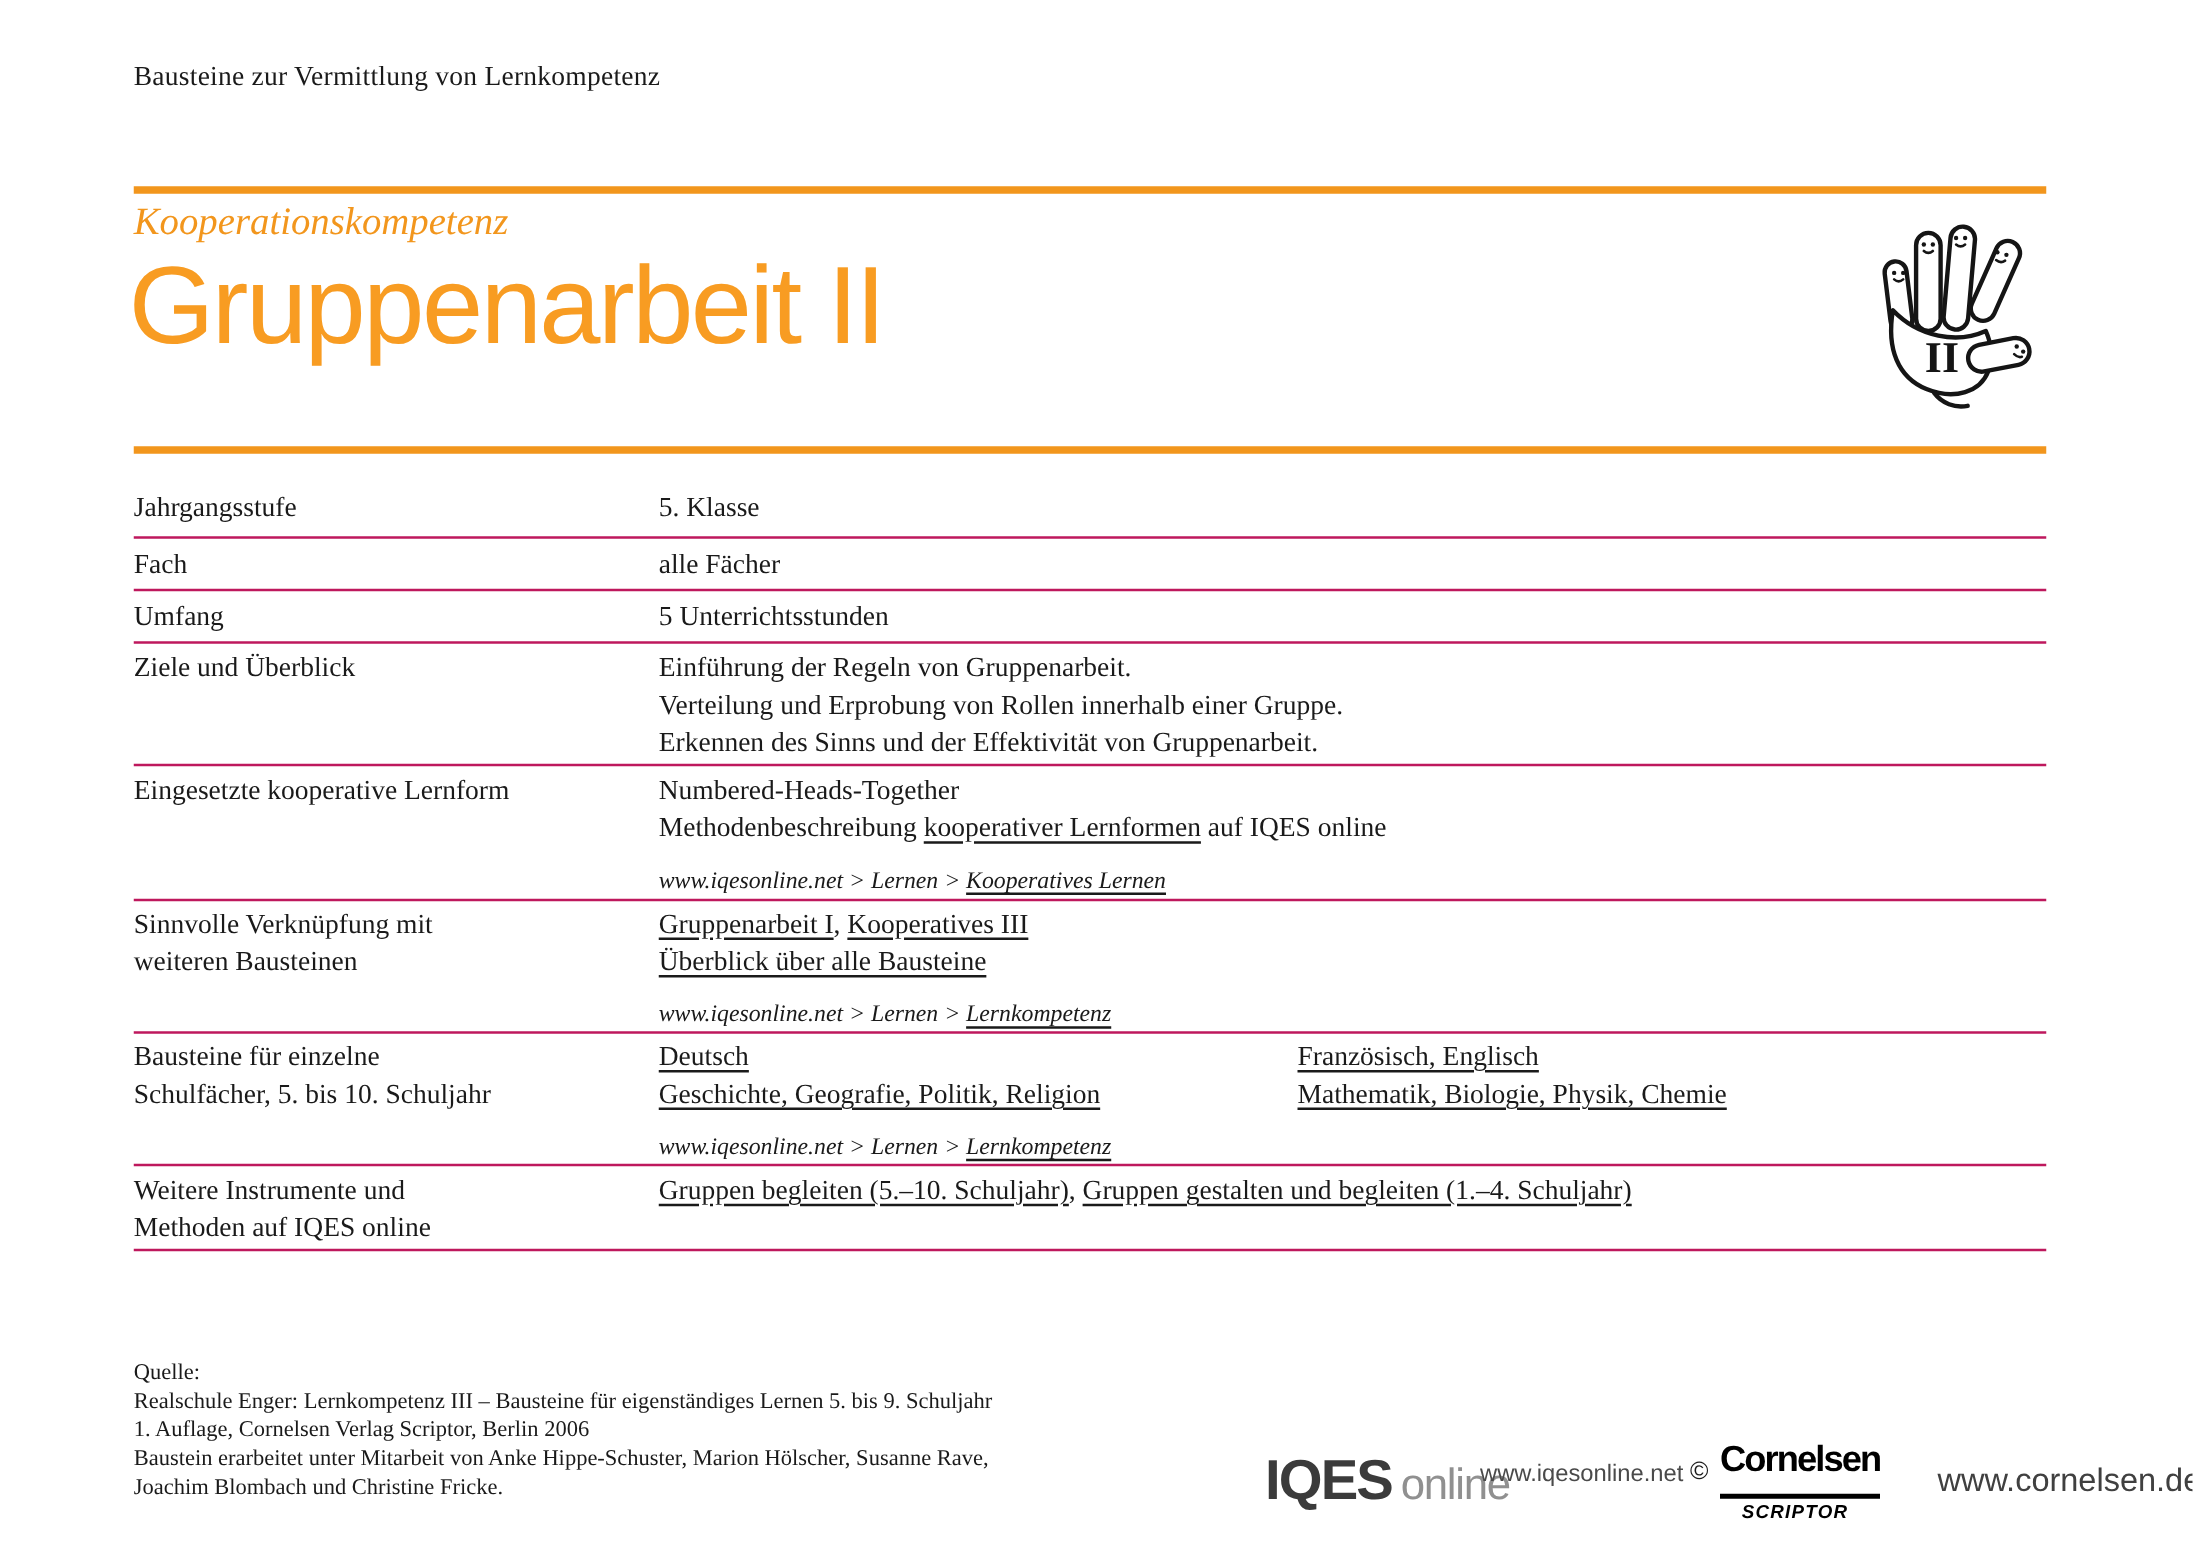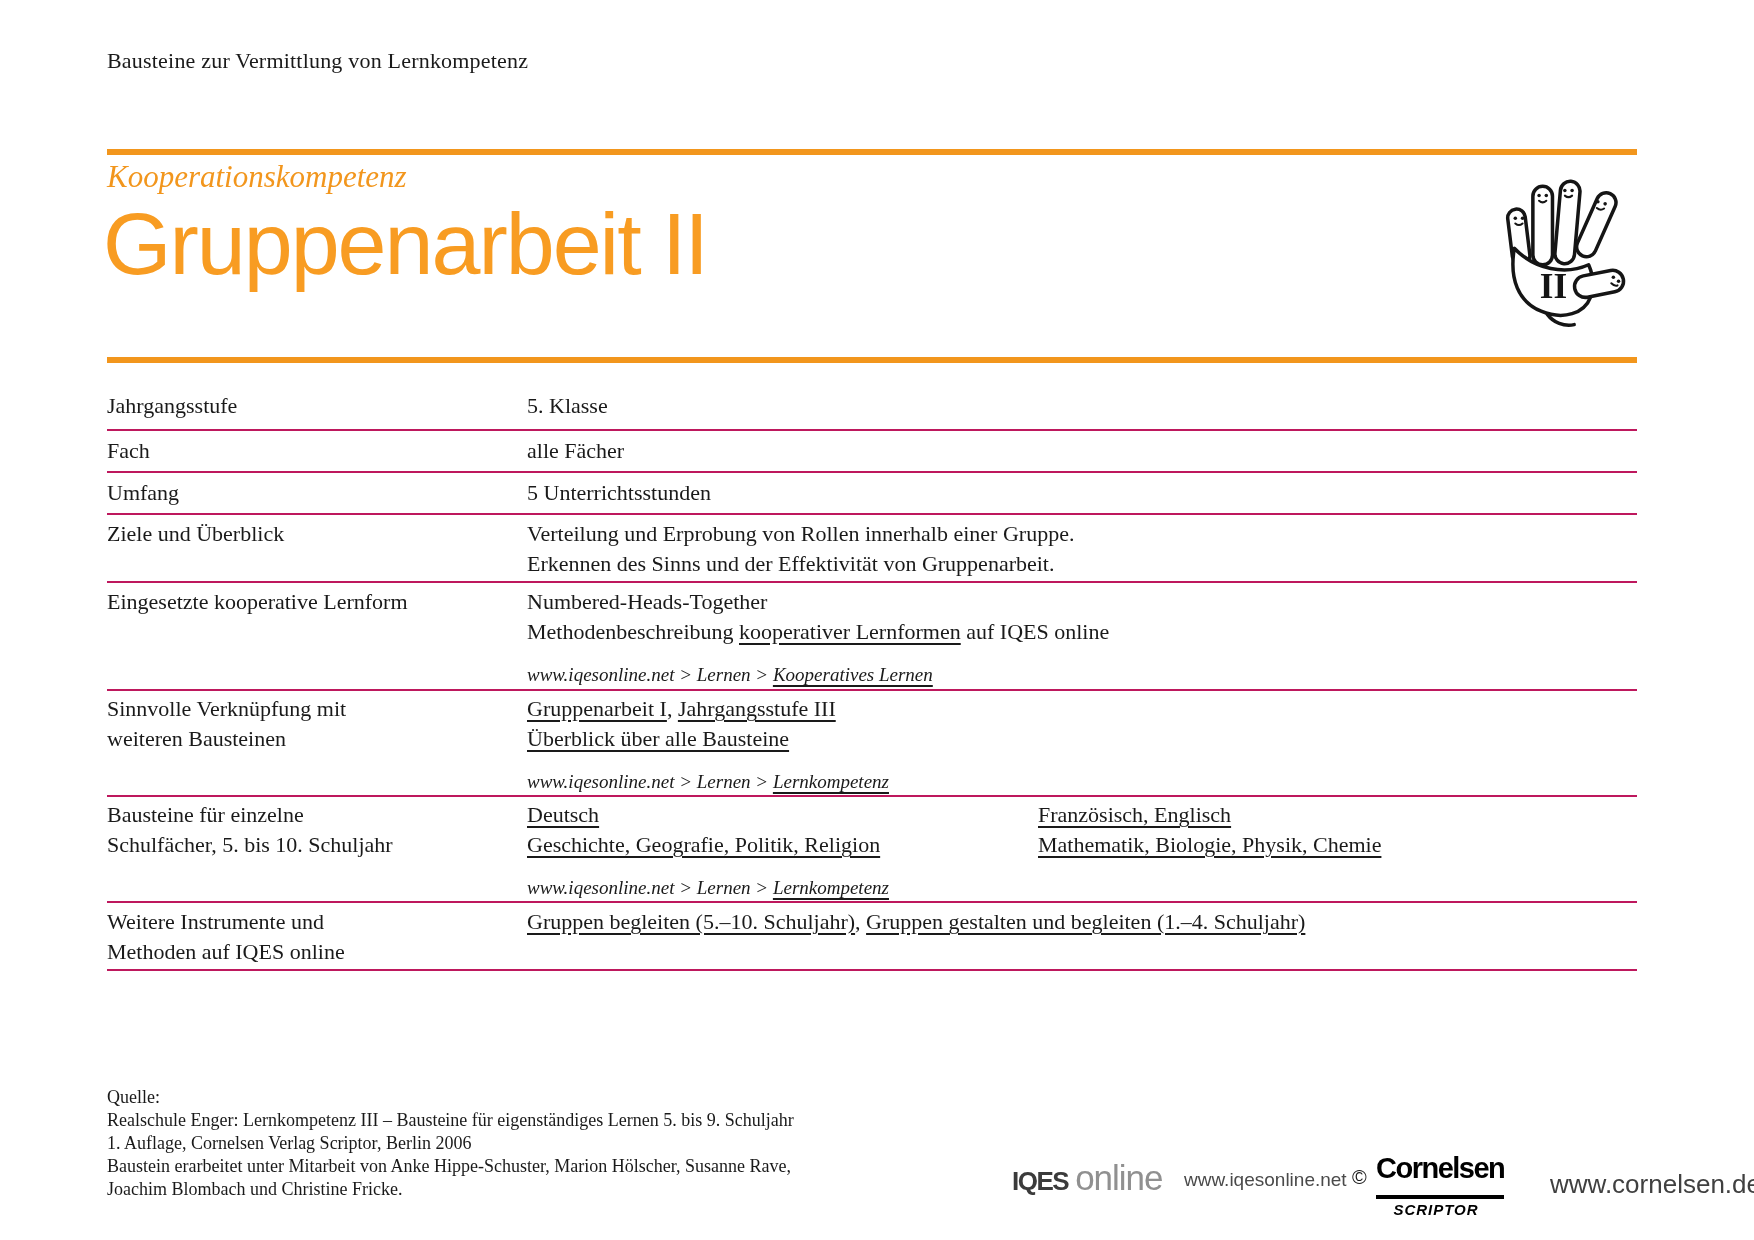--- a/index.html
+++ b/index.html
@@ -41,21 +41,21 @@
   .path-line { font-style:italic; font-size:19px; line-height:24px; margin-top:16px; }
   .lnk { text-decoration:underline; text-decoration-thickness:1.8px; text-underline-offset:4px; }
   .two-col { display:flex; }
   .col-a { width:511px; flex:0 0 511px; }
   .col-b { flex:1; }
 
   
   .source-block { left:107px; top:1086px; font-size:18px; line-height:23px; }
 
   .iqes-logo { left:1012px; top:1158px; font-family:"Liberation Sans", sans-serif; display:flex; align-items:baseline; }
-  .iqes-primary { font-size:26px; font-weight:700; letter-spacing:-1.5px; color:#3B3B3B; }
+  .iqes-primary { font-size:45px; font-weight:700; letter-spacing:-1.5px; color:#3B3B3B; }
   .iqes-secondary { font-size:35px; font-weight:400; letter-spacing:-1px; color:#909090; margin-left:7px; }
   .iqes-url { left:1184px; top:1169px; font-family:"Liberation Sans", sans-serif; font-size:19px; color:#4a4a4a; }
   .copyright { left:1352px; top:1166px; font-family:"Liberation Sans", sans-serif; font-size:20px; color:#1a1a1a; }
   .cornelsen-logo { left:1376px; top:1153px; width:120px; text-align:center; font-family:"Liberation Sans", sans-serif; }
   .cornelsen-name { display:inline-block; font-size:29px; font-weight:700; letter-spacing:-1.5px; color:#000; border-bottom:4px solid #000; padding-bottom:12px; line-height:1.05; }
   .cornelsen-sub { font-size:15px; font-weight:700; font-style:italic; letter-spacing:1px; color:#000; margin-top:2px; }
   .cornelsen-url { left:1550px; top:1169px; font-family:"Liberation Sans", sans-serif; font-size:26px; color:#404040; }
 </style>
 </head>
 <body>
@@ -116,20 +116,21 @@
   </div>
 
   <div class="row r3">
     <div class="cell-label">Umfang</div>
     <div class="cell-content">5 Unterrichtsstunden</div>
   </div>
 
   <div class="row r4">
     <div class="cell-label">Ziele und Überblick</div>
     <div class="cell-content">
+      <div>Einführung der Regeln von Gruppenarbeit.</div>
       <div>Verteilung und Erprobung von Rollen innerhalb einer Gruppe.</div>
       <div>Erkennen des Sinns und der Effektivität von Gruppenarbeit.</div>
     </div>
   </div>
 
   <div class="row r5">
     <div class="cell-label">Eingesetzte kooperative Lernform</div>
     <div class="cell-content">
       <div>Numbered-Heads-Together</div>
       <div>
@@ -141,21 +142,21 @@
     </div>
   </div>
 
   <div class="row r6">
     <div class="cell-label">
       <div>Sinnvolle Verknüpfung mit</div>
       <div>weiteren Bausteinen</div>
     </div>
     <div class="cell-content">
       <div>
-        <span class="lnk">Gruppenarbeit I</span><span>, </span><span class="lnk">Jahrgangsstufe III</span>
+        <span class="lnk">Gruppenarbeit I</span><span>, </span><span class="lnk">Kooperatives III</span>
       </div>
       <div><span class="lnk">Überblick über alle Bausteine</span></div>
       <div class="path-line">
         <span>www.iqesonline.net &gt; Lernen &gt; </span><span class="lnk">Lernkompetenz</span>
       </div>
     </div>
   </div>
 
   <div class="row r7">
     <div class="cell-label">

